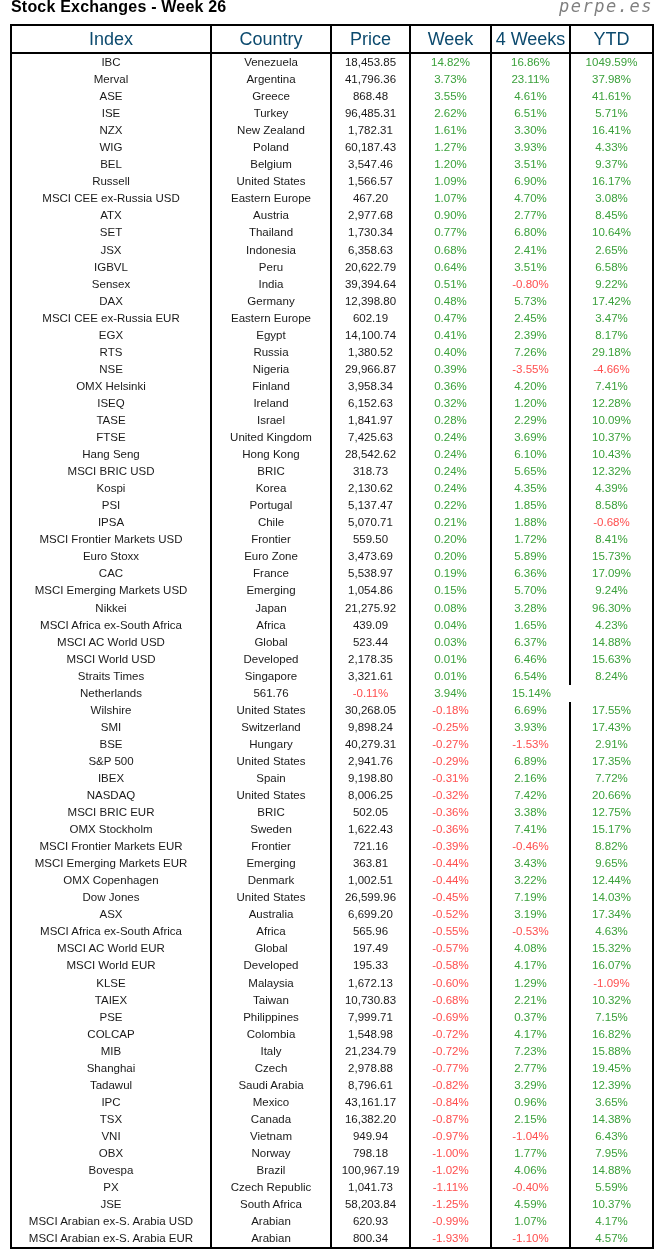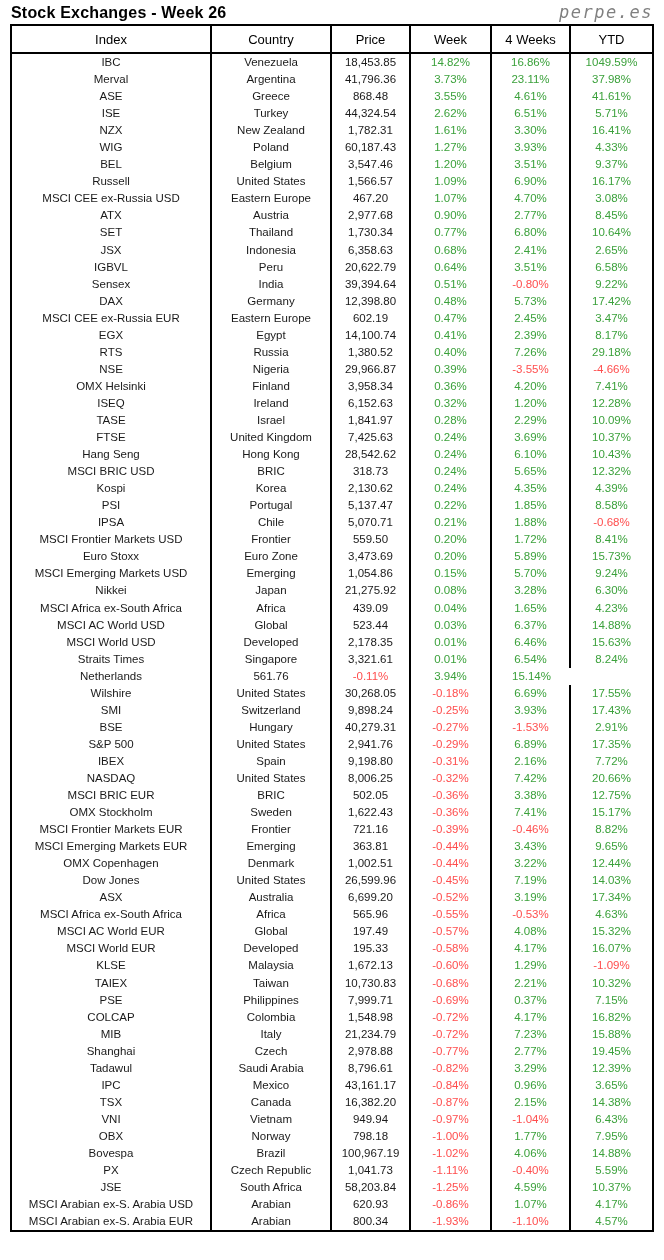--- a/index.html
+++ b/index.html
@@ -1,24 +1,24 @@
 <!DOCTYPE html>
 <html style="--pos: #3ba13b; --neg: #ff4d4d;"><head>
 <meta charset="utf-8">
 <style>
   html,body{margin:0;padding:0;background:#fff;}
   body{width:664px;height:1260px;font-family:"Liberation Sans",sans-serif;color:#111;}
   .page{position:relative;width:664px;height:1260px;overflow:hidden;background:#fff;}
-  .topbar{display:flex;justify-content:space-between;align-items:flex-end;padding:4px 11px 2px 11px;height:24px;box-sizing:border-box;}
+  .topbar{display:flex;justify-content:space-between;align-items:flex-end;padding:4px 11px 8px 11px;height:24px;box-sizing:border-box;}
   .title{font-size:16px;font-weight:bold;letter-spacing:0.2px;color:#000;}
   .brand{font-family:"DejaVu Sans Mono",monospace;font-style:italic;font-weight:normal;font-size:17px;color:#808080;letter-spacing:1.5px;margin-top:45px;}
   .tbl{margin:0 10px;width:640px;border:2px solid #000;}
   .thead,.tr{display:grid;grid-template-columns:200px 120px 79px 81px 79px 81px;}
   .thead{height:26px;border-bottom:2px solid #000;}
-  .th{border-right:2px solid #000;display:flex;align-items:center;justify-content:center;font-size:13px;color:#000000;}
+  .th{border-right:2px solid #000;display:flex;align-items:center;justify-content:center;font-size:18px;color:#0c4a6e;}
   .th:last-child{border-right:none;}
   .tr{height:17.06px;}
   .td{border-right:2px solid #000;text-align:center;font-size:11.5px;line-height:17.1px;white-space:nowrap;overflow:hidden;color:#1a1a1a;}
   .td:last-child{border-right:none;}
   .pos{color:var(--pos,#3ba13b);}
   .neg{color:var(--neg,#ff4d4d);}
 </style>
 </head>
 <body>
 
@@ -57,21 +57,21 @@
           <div class="td">ASE</div>
           <div class="td">Greece</div>
           <div class="td">868.48</div>
           <div class="td pos">3.55%</div>
           <div class="td pos">4.61%</div>
           <div class="td pos">41.61%</div>
         </div>
         <div class="tr">
           <div class="td">ISE</div>
           <div class="td">Turkey</div>
-          <div class="td">44,324.54</div>
+          <div class="td">96,485.31</div>
           <div class="td pos">2.62%</div>
           <div class="td pos">6.51%</div>
           <div class="td pos">5.71%</div>
         </div>
         <div class="tr">
           <div class="td">NZX</div>
           <div class="td">New Zealand</div>
           <div class="td">1,782.31</div>
           <div class="td pos">1.61%</div>
           <div class="td pos">3.30%</div>
@@ -271,34 +271,42 @@
         </div>
         <div class="tr">
           <div class="td">Euro Stoxx</div>
           <div class="td">Euro Zone</div>
           <div class="td">3,473.69</div>
           <div class="td pos">0.20%</div>
           <div class="td pos">5.89%</div>
           <div class="td pos">15.73%</div>
         </div>
         <div class="tr">
+          <div class="td">CAC</div>
+          <div class="td">France</div>
+          <div class="td">5,538.97</div>
+          <div class="td pos">0.19%</div>
+          <div class="td pos">6.36%</div>
+          <div class="td pos">17.09%</div>
+        </div>
+        <div class="tr">
           <div class="td">MSCI Emerging Markets USD</div>
           <div class="td">Emerging</div>
           <div class="td">1,054.86</div>
           <div class="td pos">0.15%</div>
           <div class="td pos">5.70%</div>
           <div class="td pos">9.24%</div>
         </div>
         <div class="tr">
           <div class="td">Nikkei</div>
           <div class="td">Japan</div>
           <div class="td">21,275.92</div>
           <div class="td pos">0.08%</div>
           <div class="td pos">3.28%</div>
-          <div class="td pos">6.30%</div>
+          <div class="td pos">96.30%</div>
         </div>
         <div class="tr">
           <div class="td">MSCI Africa ex-South Africa</div>
           <div class="td">Africa</div>
           <div class="td">439.09</div>
           <div class="td pos">0.04%</div>
           <div class="td pos">1.65%</div>
           <div class="td pos">4.23%</div>
         </div>
         <div class="tr">
@@ -569,21 +577,21 @@
           <div class="td">South Africa</div>
           <div class="td">58,203.84</div>
           <div class="td neg">-1.25%</div>
           <div class="td pos">4.59%</div>
           <div class="td pos">10.37%</div>
         </div>
         <div class="tr">
           <div class="td">MSCI Arabian ex-S. Arabia USD</div>
           <div class="td">Arabian</div>
           <div class="td">620.93</div>
-          <div class="td neg">-0.86%</div>
+          <div class="td neg">-0.99%</div>
           <div class="td pos">1.07%</div>
           <div class="td pos">4.17%</div>
         </div>
         <div class="tr">
           <div class="td">MSCI Arabian ex-S. Arabia EUR</div>
           <div class="td">Arabian</div>
           <div class="td">800.34</div>
           <div class="td neg">-1.93%</div>
           <div class="td neg">-1.10%</div>
           <div class="td pos">4.57%</div>

